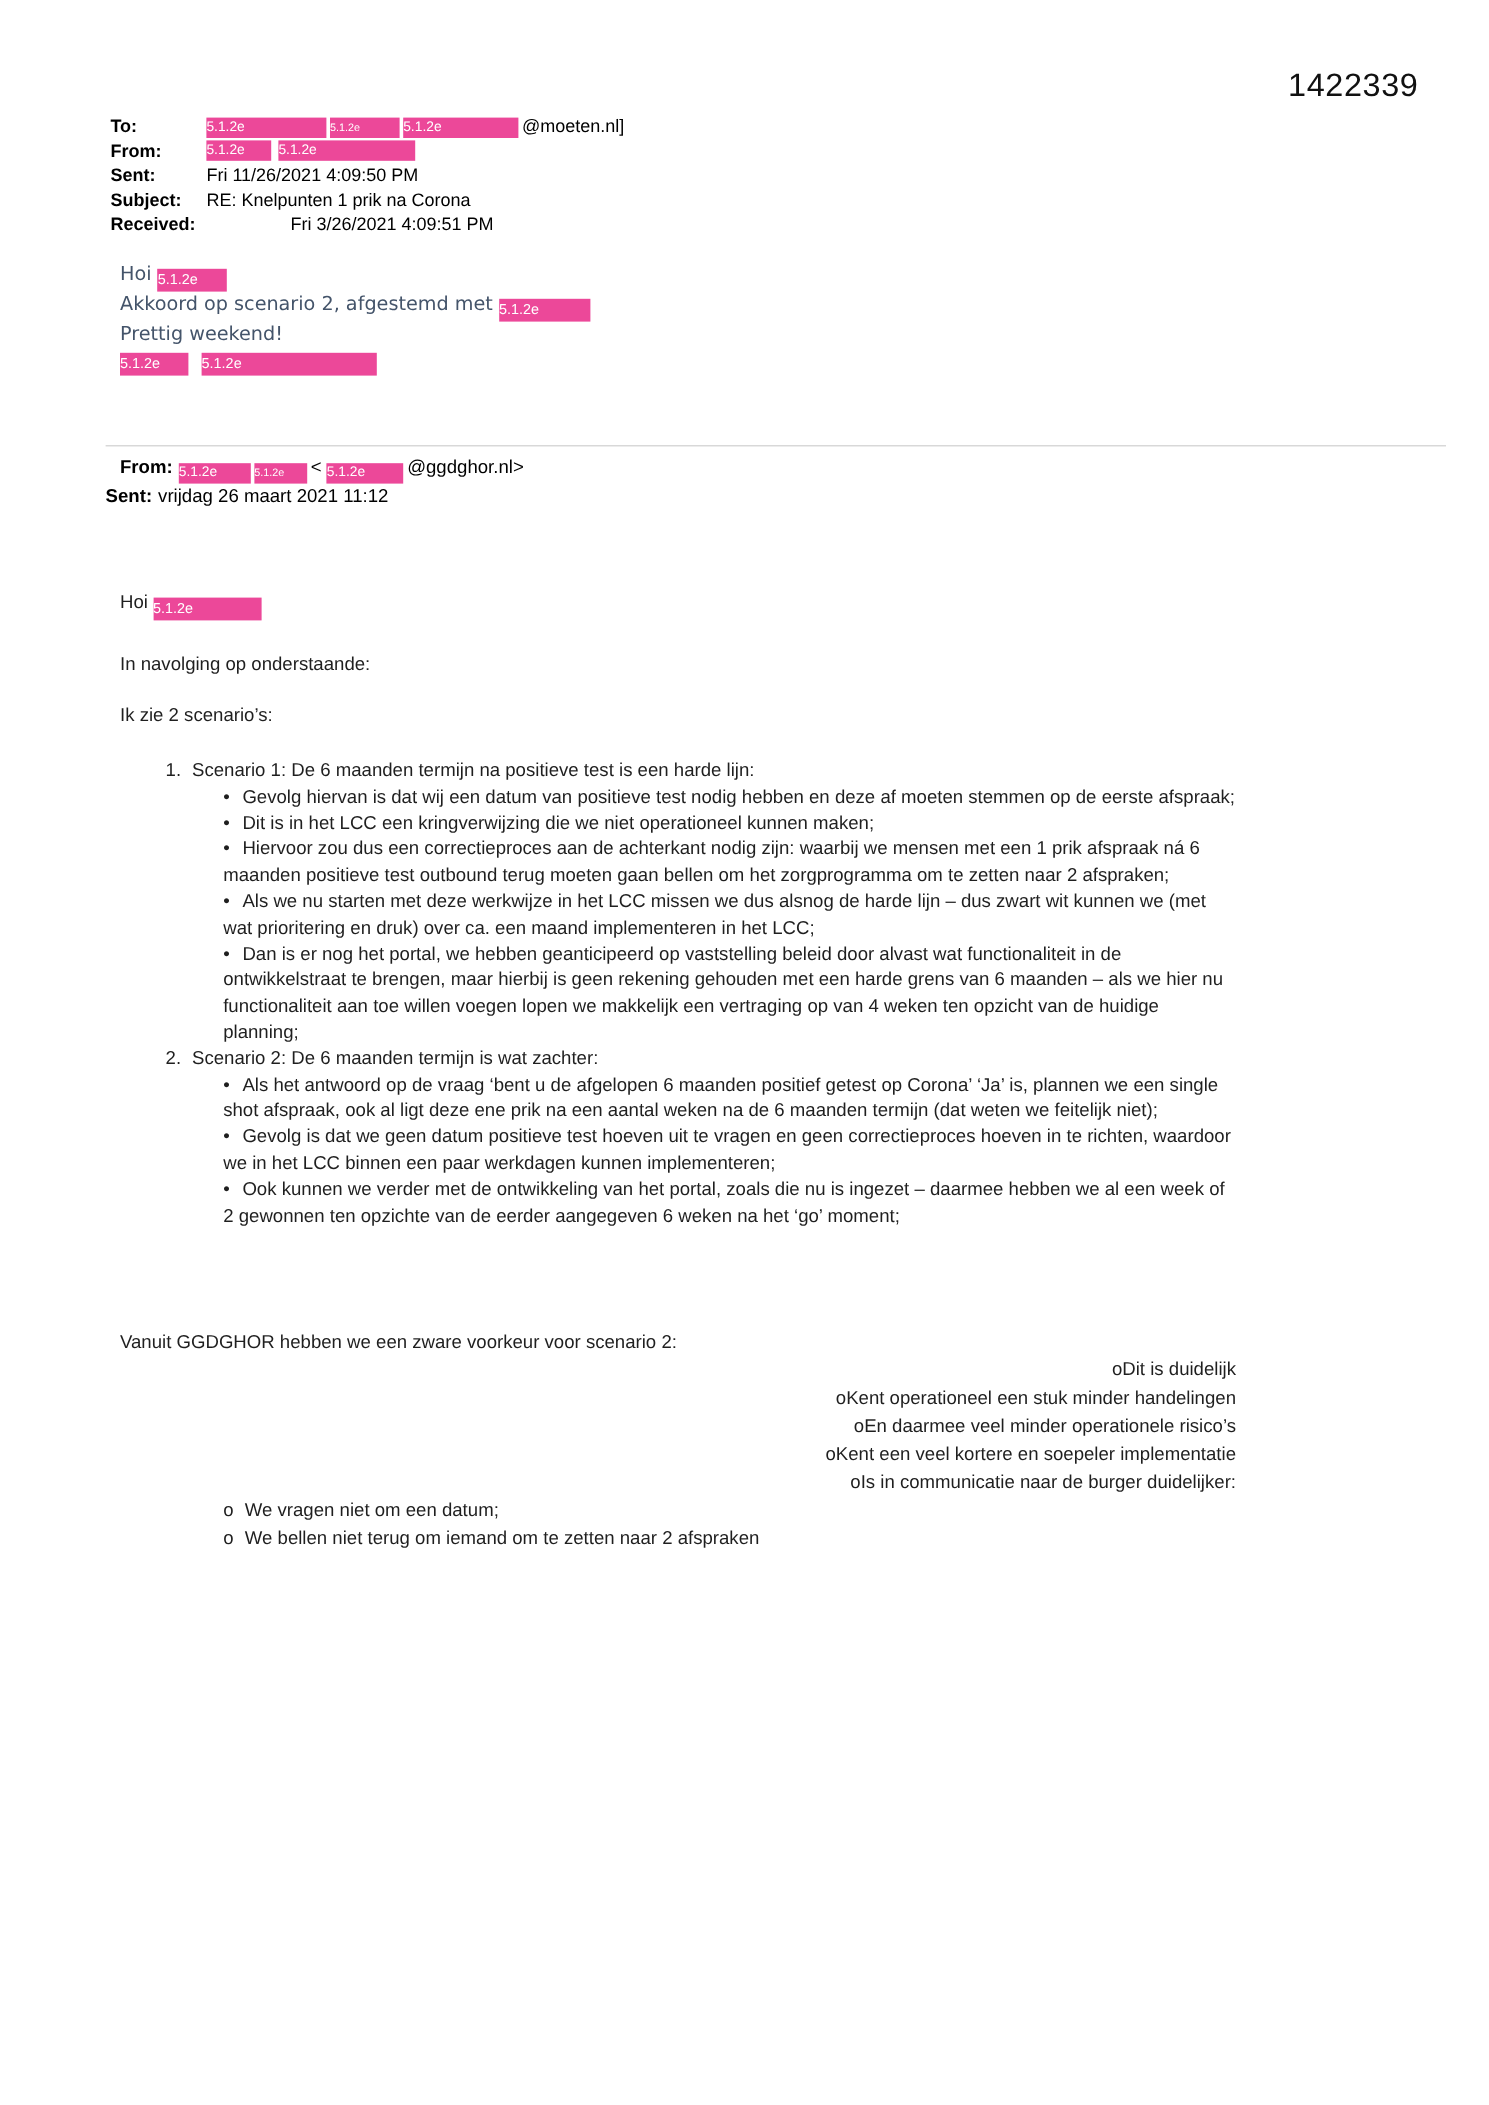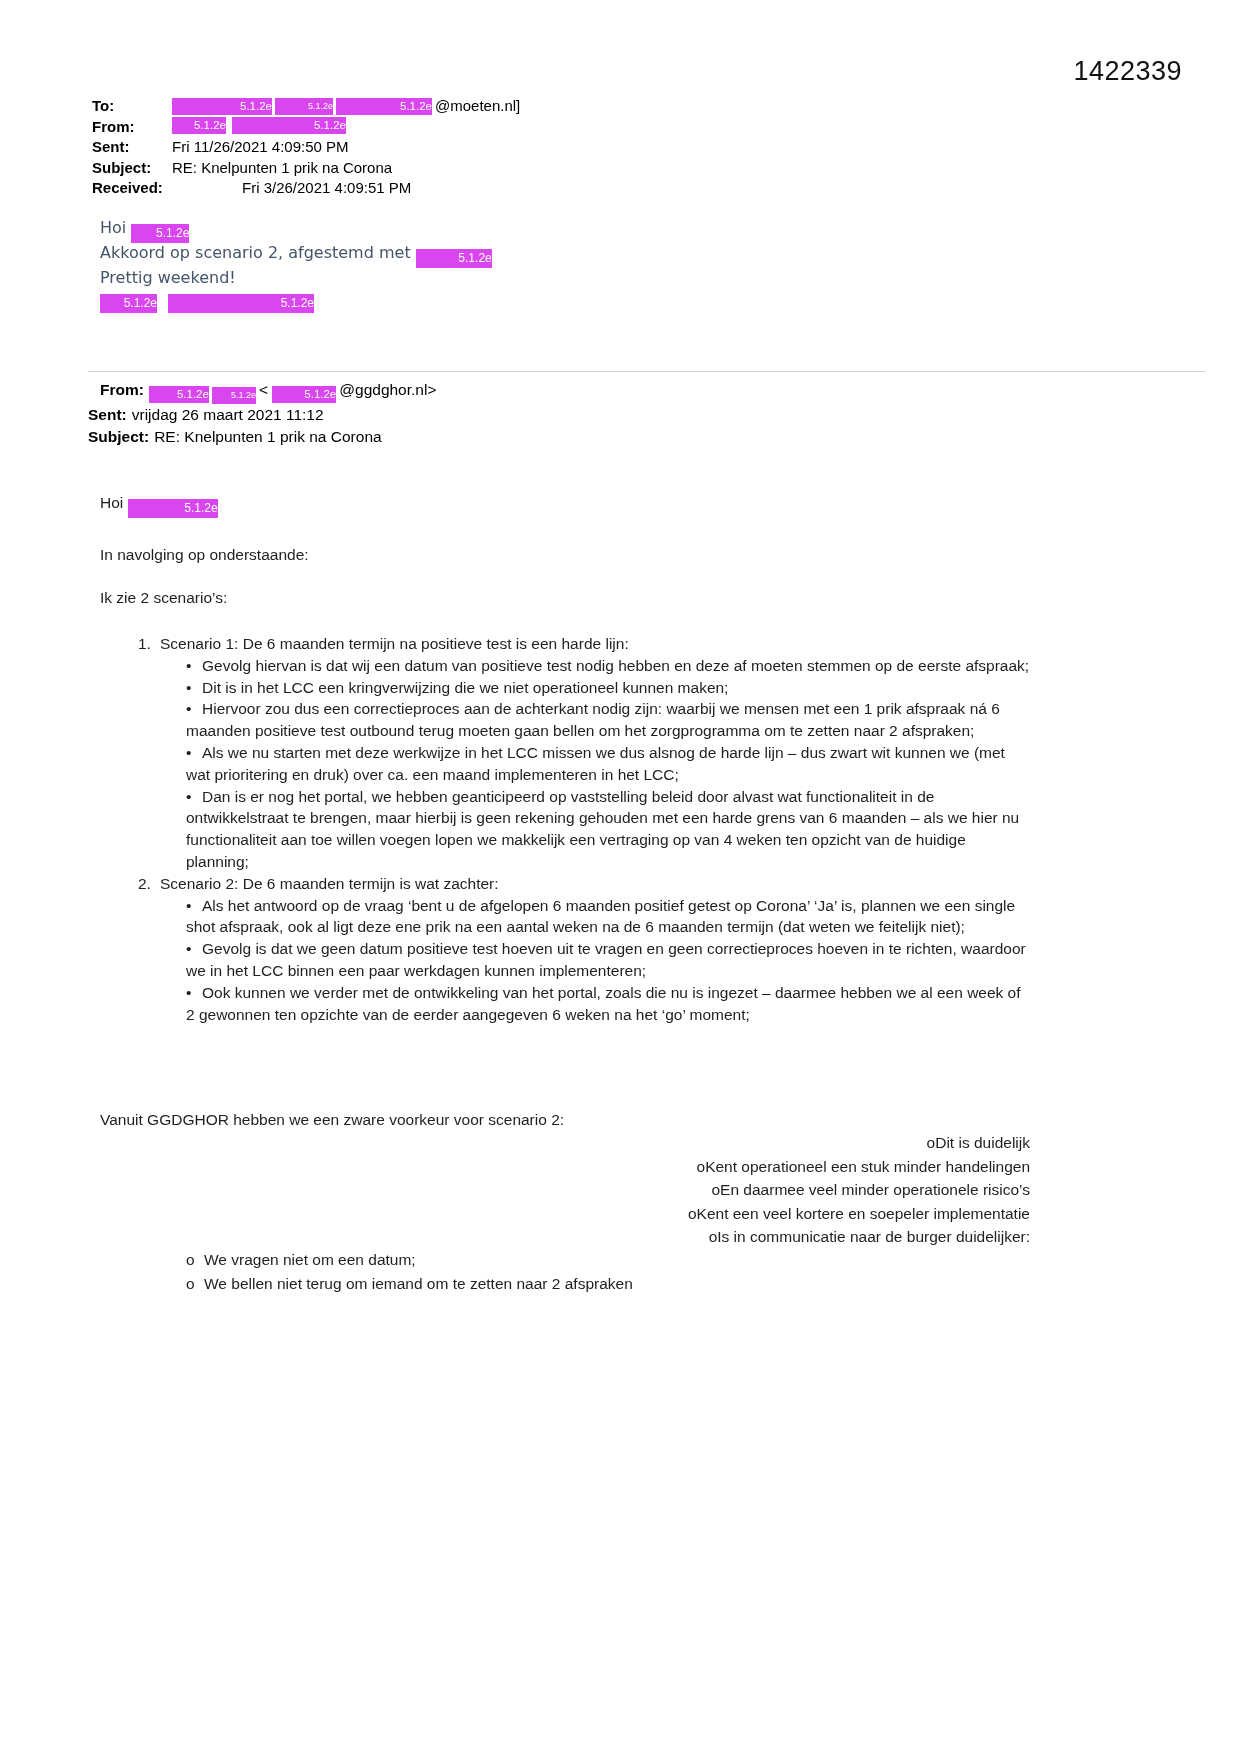--- a/index.html
+++ b/index.html
@@ -15,22 +15,22 @@
     position:absolute;top:56px;left:950px;width:232px;
     text-align:right;font-size:27px;color:#111;letter-spacing:0.5px;
   }
   
   .header{position:absolute;top:96px;left:92px;font-size:15px;color:#000;}
   .hrow{display:flex;align-items:flex-start;line-height:20.5px;white-space:nowrap;}
   .hlabel{width:80px;font-weight:bold;flex:0 0 80px;}
   .hval{display:flex;align-items:center;}
   
   .redact{
-    display:inline-block;background:#d946ef;color:#fff;
-    font-size:11.5px;height:17px;line-height:17px;text-align:right;
+    display:inline-block;background:#ec4899;color:#fff;
+    font-size:11.5px;height:17px;line-height:17px;text-align:left;
     vertical-align:-3px;margin:0 3px 0 0;
     font-family:"Liberation Sans",sans-serif;
   }
   .redact.sm{font-size:9px;}
   .gapseg{display:inline-block;height:1px;}
   .tseg{white-space:pre;}
   
   .email1{position:absolute;top:218px;left:100px;font-size:16px;color:#44546a;
           font-family:"DejaVu Sans","Liberation Sans",sans-serif;}
   .email1 p{margin:0;line-height:20px;}
@@ -117,23 +117,20 @@
 
   <div class="divider"></div>
 
   <div class="qheader">
     <div class="qrow indent">
       <span class="qlabel">From:</span><span><span class="redact" style="width: 60px;">5.1.2e</span><span class="redact sm" style="width: 44px;">5.1.2e</span><span class="tseg">&lt; </span><span class="redact" style="width: 64px;">5.1.2e</span><span class="tseg">@ggdghor.nl&gt;</span></span>
     </div>
     <div class="qrow">
       <span class="qlabel">Sent:</span><span><span class="tseg">vrijdag 26 maart 2021 11:12</span></span>
     </div>
-    <div class="qrow">
-      <span class="qlabel">Subject:</span><span><span class="tseg">RE: Knelpunten 1 prik na Corona</span></span>
-    </div>
   </div>
 
   <div class="body2">
     <p class="greet2"><span class="tseg">Hoi </span><span class="redact" style="width: 90px;">5.1.2e</span></p>
     <p class="intro1">In navolging op onderstaande:</p>
     <p class="intro2">Ik zie 2 scenario’s:</p>
     <div id="scenario-list">
         <div class="sc-title"><span class="sc-num">1.</span><span>Scenario 1: De 6 maanden termijn na positieve test is een harde lijn:</span></div>
         <p class="sc-bullet"><span class="b-glyph">•</span>Gevolg hiervan is dat wij een datum van positieve test nodig hebben en deze af moeten stemmen op de eerste afspraak;</p>
         <p class="sc-bullet"><span class="b-glyph">•</span>Dit is in het LCC een kringverwijzing die we niet operationeel kunnen maken;</p>

